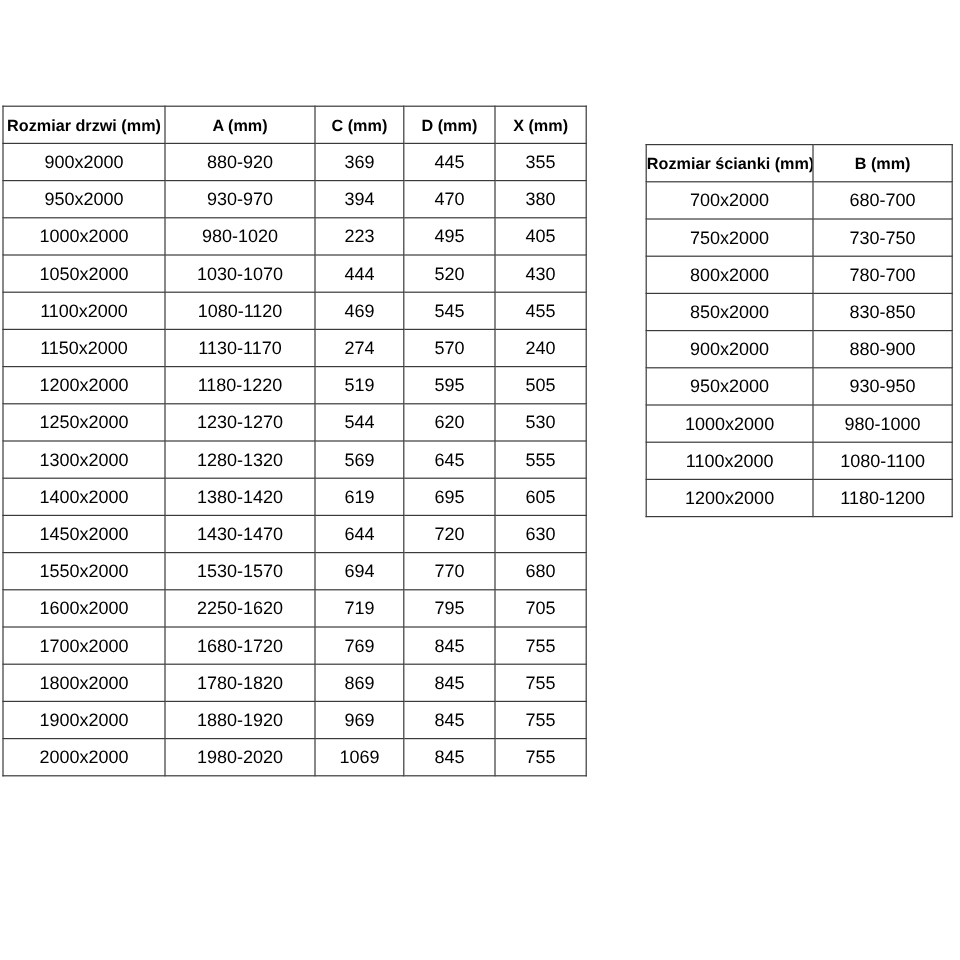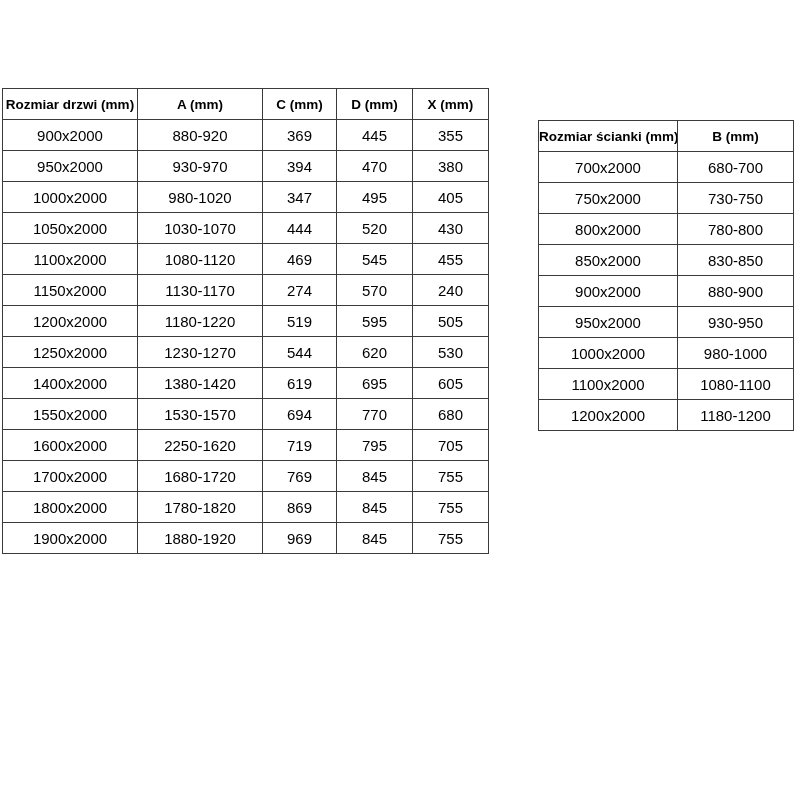--- a/index.html
+++ b/index.html
@@ -78,21 +78,21 @@
         <tr>
           <td>950x2000</td>
           <td>930-970</td>
           <td>394</td>
           <td>470</td>
           <td>380</td>
         </tr>
         <tr>
           <td>1000x2000</td>
           <td>980-1020</td>
-          <td>347</td>
+          <td>223</td>
           <td>495</td>
           <td>405</td>
         </tr>
         <tr>
           <td>1050x2000</td>
           <td>1030-1070</td>
           <td>444</td>
           <td>520</td>
           <td>430</td>
         </tr>
@@ -118,27 +118,41 @@
           <td>505</td>
         </tr>
         <tr>
           <td>1250x2000</td>
           <td>1230-1270</td>
           <td>544</td>
           <td>620</td>
           <td>530</td>
         </tr>
         <tr>
+          <td>1300x2000</td>
+          <td>1280-1320</td>
+          <td>569</td>
+          <td>645</td>
+          <td>555</td>
+        </tr>
+        <tr>
           <td>1400x2000</td>
           <td>1380-1420</td>
           <td>619</td>
           <td>695</td>
           <td>605</td>
         </tr>
         <tr>
+          <td>1450x2000</td>
+          <td>1430-1470</td>
+          <td>644</td>
+          <td>720</td>
+          <td>630</td>
+        </tr>
+        <tr>
           <td>1550x2000</td>
           <td>1530-1570</td>
           <td>694</td>
           <td>770</td>
           <td>680</td>
         </tr>
         <tr>
           <td>1600x2000</td>
           <td>2250-1620</td>
           <td>719</td>
@@ -156,20 +170,27 @@
           <td>1800x2000</td>
           <td>1780-1820</td>
           <td>869</td>
           <td>845</td>
           <td>755</td>
         </tr>
         <tr>
           <td>1900x2000</td>
           <td>1880-1920</td>
           <td>969</td>
+          <td>845</td>
+          <td>755</td>
+        </tr>
+        <tr>
+          <td>2000x2000</td>
+          <td>1980-2020</td>
+          <td>1069</td>
           <td>845</td>
           <td>755</td>
         </tr>
       </tbody>
     </table>
 
   <table class="tbl walls">
     <colgroup>
       <col style="width:139px">
       <col style="width:116px">
@@ -184,21 +205,21 @@
         <tr>
           <td>700x2000</td>
           <td>680-700</td>
         </tr>
         <tr>
           <td>750x2000</td>
           <td>730-750</td>
         </tr>
         <tr>
           <td>800x2000</td>
-          <td>780-800</td>
+          <td>780-700</td>
         </tr>
         <tr>
           <td>850x2000</td>
           <td>830-850</td>
         </tr>
         <tr>
           <td>900x2000</td>
           <td>880-900</td>
         </tr>
         <tr>

